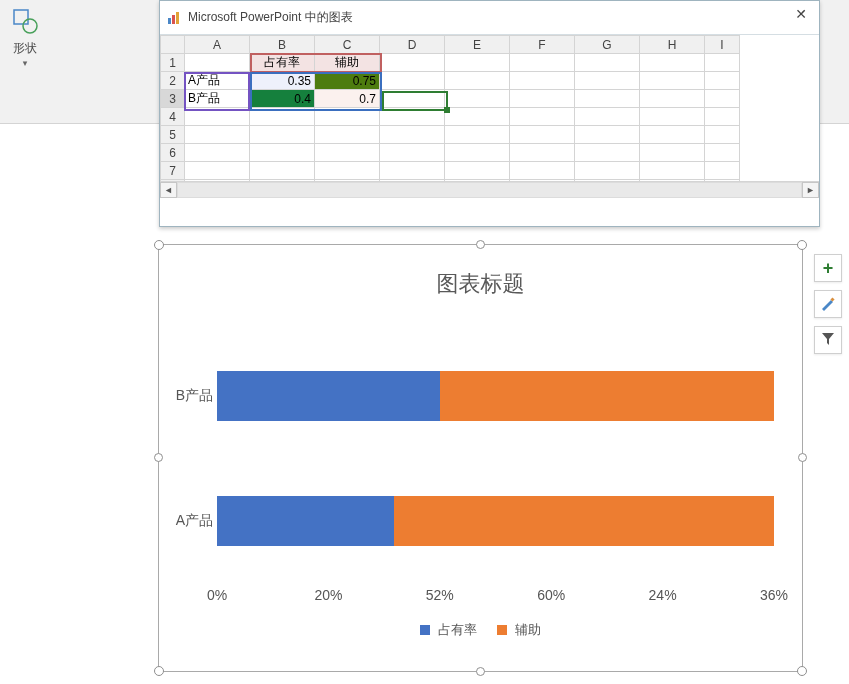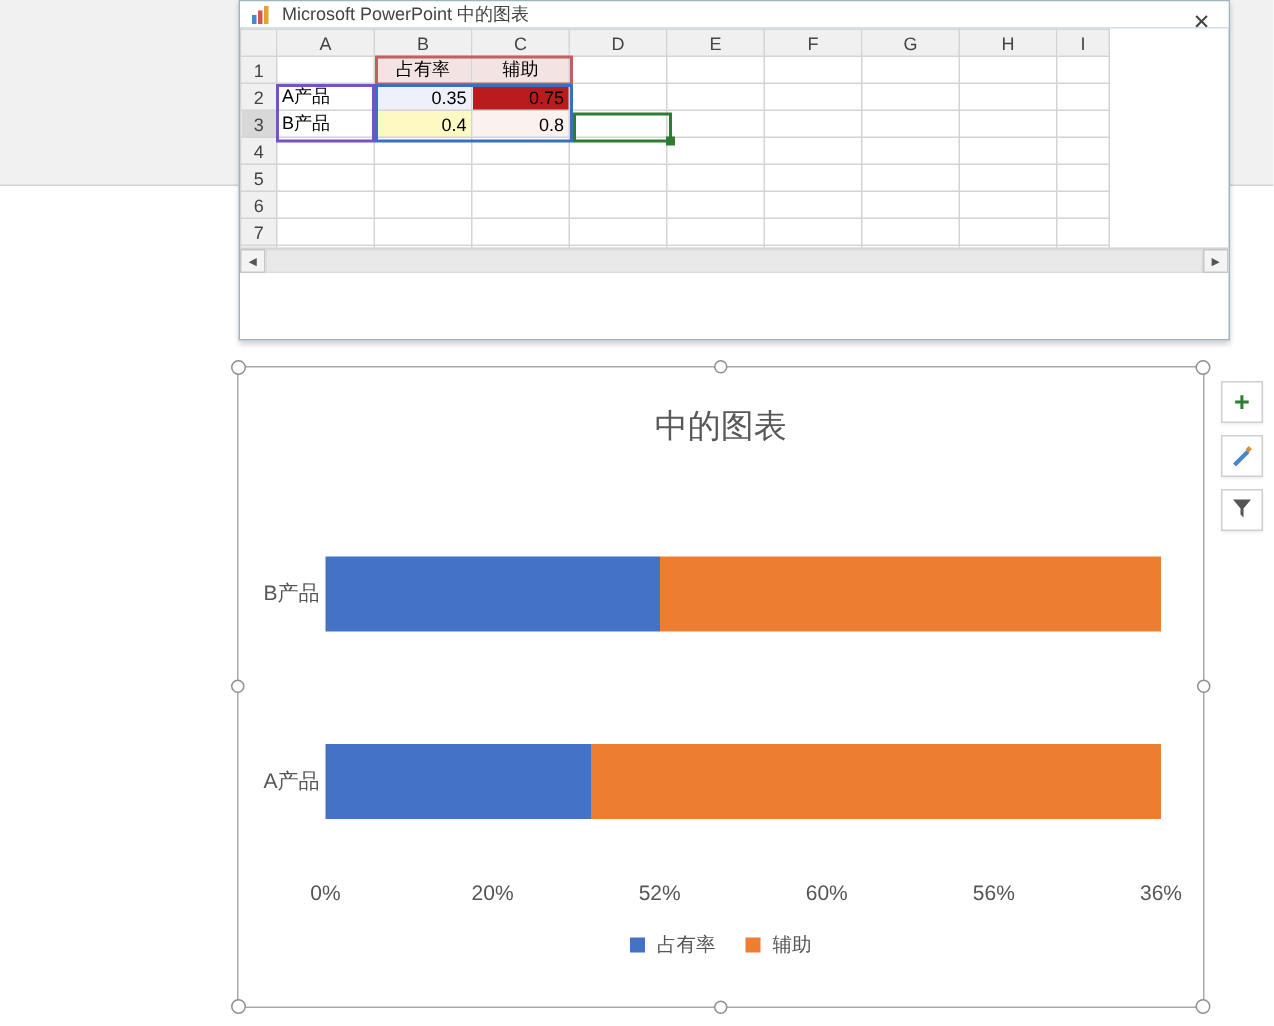--- a/index.html
+++ b/index.html
@@ -55,21 +55,21 @@
   
   .data-window {
     position: absolute;
     top: 0; left: 159px;
     width: 661px; height: 227px;
     background: #fff;
     border: 1px solid #9fb4bf;
     box-shadow: 0 2px 4px rgba(0,0,0,0.2);
   }
   .data-titlebar {
-    height: 18px;
+    height: 34px;
     background: #fff;
     border-bottom: 1px solid #d5dee3;
     display: flex;
     align-items: center;
     padding-left: 6px;
     position: relative;
   }
   .data-title-icon {
     width: 16px; height: 16px; margin-right: 6px;
     display:flex;align-items:center;justify-content:center;
@@ -218,20 +218,30 @@
     cursor:pointer;
     box-shadow:0 1px 2px rgba(0,0,0,0.08);
   }
   .sb1{top:254px;} .sb2{top:290px;} .sb3{top:326px;}
 </style>
 </head>
 <body>
 
 <div class="ribbon">
   <div class="ribbon-inner">
+    <div class="ribbon-btn">
+      <div class="icon-box">
+        <svg width="30" height="30" viewBox="0 0 30 30">
+          <rect x="4" y="4" width="14" height="14" fill="none" stroke="#4a87c7" stroke-width="1.5"></rect>
+          <circle cx="20" cy="20" r="7" fill="none" stroke="#48a05a" stroke-width="1.5"></circle>
+        </svg>
+      </div>
+      <span class="lab">形状</span>
+      <span class="caret">▾</span>
+    </div>
   </div>
 </div>
 
 <div class="slide-bg"></div>
 
 <div class="data-window">
   <div class="data-titlebar">
     <span class="data-title-icon">
       <svg width="14" height="14" viewBox="0 0 14 14">
         <rect x="1" y="7" width="3" height="6" fill="#4a87c7"></rect>
@@ -268,33 +278,33 @@
         <td></td>
         <td></td>
         <td></td>
         <td></td>
         <td></td>
       </tr>
       <tr>
         <th class="rowhdr">2</th>
         <td class="cell-left">A产品</td>
         <td class="cell-right" style="background:#eef1fb">0.35</td>
-        <td class="cell-right" style="background:#b91c1c">0.75</td>
+        <td class="cell-right" style="background:#4d7c0f">0.75</td>
         <td></td>
         <td></td>
         <td></td>
         <td></td>
         <td></td>
         <td></td>
       </tr>
       <tr>
         <th class="rowhdr sel">3</th>
         <td class="cell-left">B产品</td>
-        <td class="cell-right" style="background:#fef9c3">0.4</td>
-        <td class="cell-right" style="background:#fbf1ee">0.8</td>
+        <td class="cell-right" style="background:#15803d">0.4</td>
+        <td class="cell-right" style="background:#fbf1ee">0.7</td>
         <td></td>
         <td></td>
         <td></td>
         <td></td>
         <td></td>
         <td></td>
       </tr>
       <tr>
         <th class="rowhdr">4</th>
         <td></td>
@@ -380,21 +390,21 @@
   <div class="handle hc h-tl"></div>
   <div class="handle hc h-tr"></div>
   <div class="handle hc h-bl"></div>
   <div class="handle hc h-br"></div>
   <div class="handle h-t"></div>
   <div class="handle h-b"></div>
   <div class="handle h-l"></div>
   <div class="handle h-r"></div>
 
   <div class="chart-area">
-    <div class="chart-title">中的图表</div>
+    <div class="chart-title">图表标题</div>
 
     <div class="plot">
 
       <div class="y-label" style="top:25%;">B产品</div>
       <div class="y-label" style="top:75%;">A产品</div>
 
       <div class="bar-row" style="top:calc(25% - 25px);">
         <div class="bar-seg seg-occ" style="left:0;width:40%;"></div>
         <div class="bar-seg seg-aux" style="left:40%;width:60%;"></div>
       </div>
@@ -402,21 +412,21 @@
         <div class="bar-seg seg-occ" style="left:0;width:31.8%;"></div>
         <div class="bar-seg seg-aux" style="left:31.8%;width:68.2%;"></div>
       </div>
     </div>
 
     <div class="x-axis">
       <div class="x-tick" style="left:0%;">0%</div>
       <div class="x-tick" style="left:20%;">20%</div>
       <div class="x-tick" style="left:40%;">52%</div>
       <div class="x-tick" style="left:60%;">60%</div>
-      <div class="x-tick" style="left:80%;">56%</div>
+      <div class="x-tick" style="left:80%;">24%</div>
       <div class="x-tick" style="left:100%;">36%</div>
     </div>
 
     <div class="legend">
       <span class="sw" style="background:#4472c4"></span>
       <span>占有率</span>
       <span class="sw" style="background:#ed7d31;margin-left:12px"></span>
       <span>辅助</span>
     </div>
   </div>

